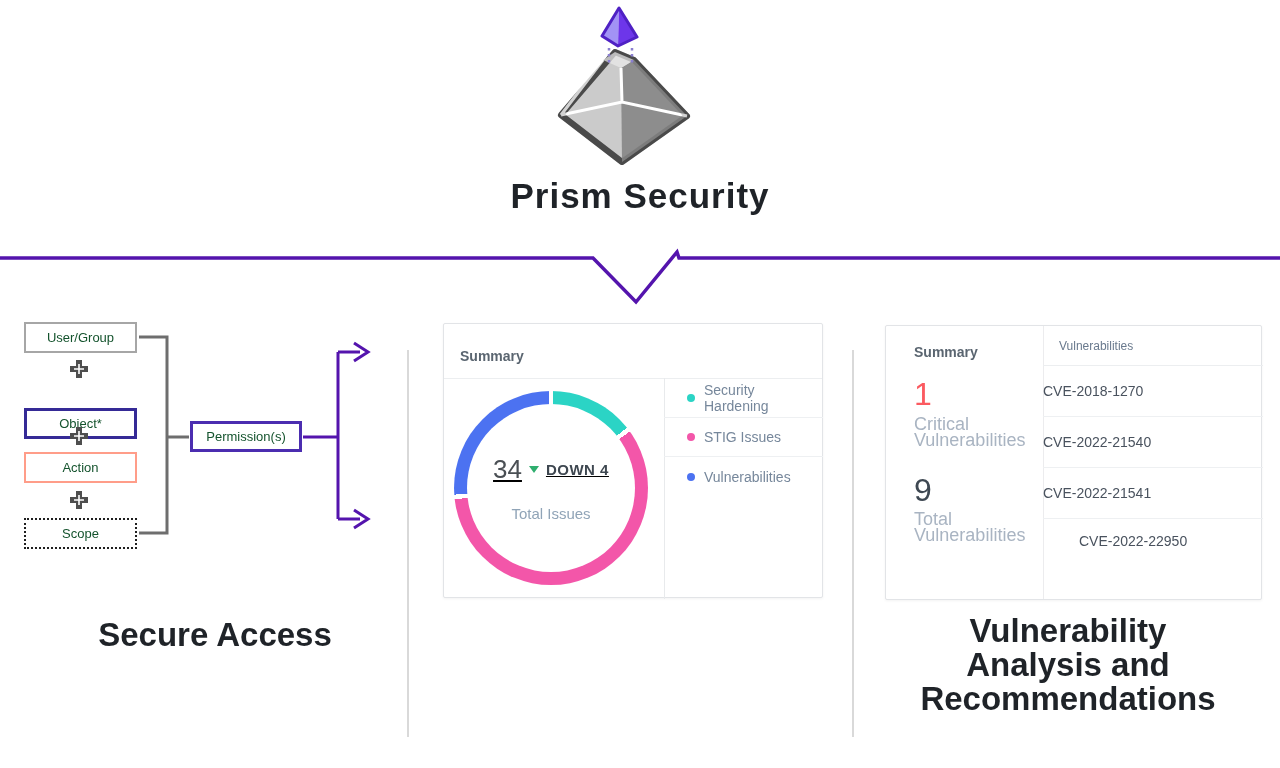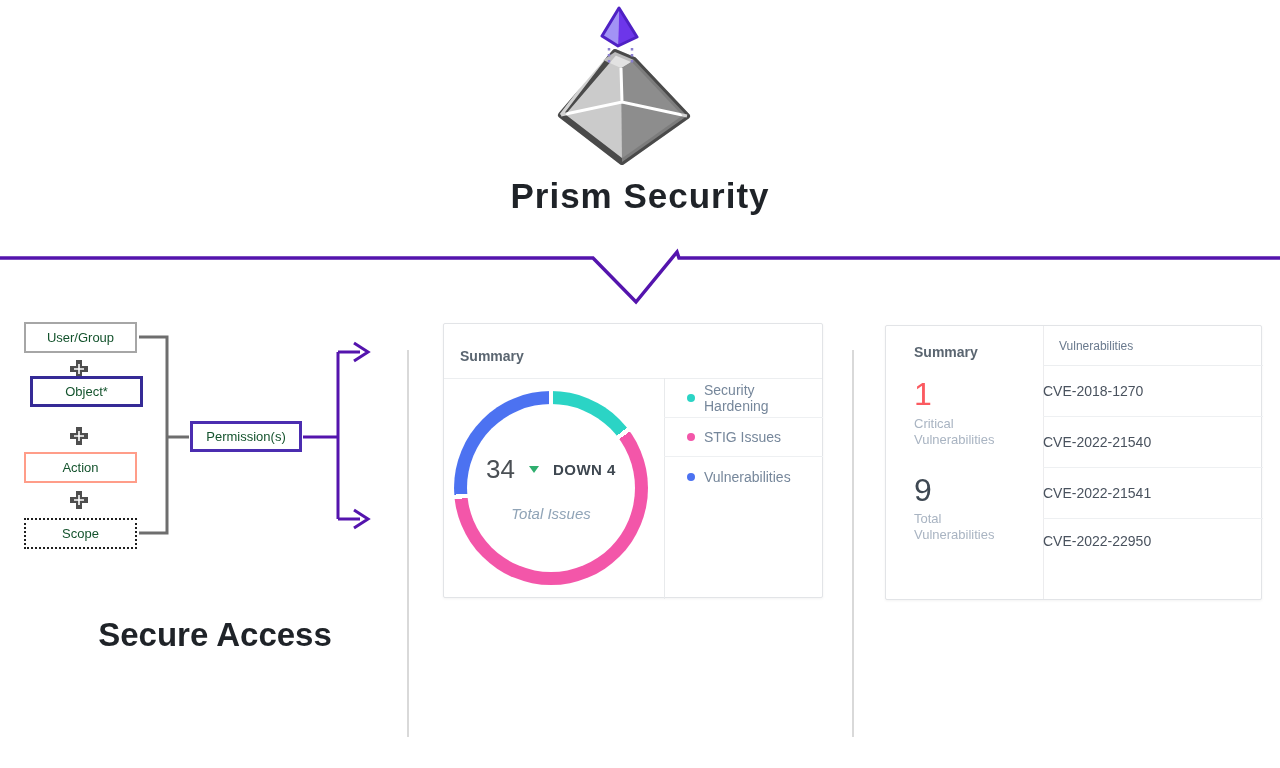--- a/index.html
+++ b/index.html
@@ -22,70 +22,70 @@
   .hdr-line{stroke:var(--accent-purple);stroke-width:3.5;fill:none;}
   .bracket{stroke:var(--bracket-gray);stroke-width:3;fill:none;}
   .flowline{stroke:var(--accent-purple);stroke-width:3;fill:none;}
 
   .v-divider{position:absolute;top:350px;width:2px;height:387px;background:var(--divider-gray);}
 
   
   .fbox{position:absolute;left:24px;width:113px;height:31px;background:#fff;
     display:flex;align-items:center;justify-content:center;font-size:13px;color:#14532d;}
   .fbox.user{top:322px;border:2px solid var(--box-gray);}
-  .fbox.object{top:376px;border:3px solid var(--indigo);margin-left:6px;}
+  .fbox.object{top:408px;border:3px solid var(--indigo);}
   .fbox.action{top:452px;border:2px solid var(--salmon);}
   .fbox.scope{top:518px;border:2px dotted var(--scope-dark);}
   .fbox.permission{left:190px;top:421px;width:112px;border:3px solid var(--permission-purple);}
   .plus{position:absolute;left:68px;width:22px;height:22px;}
   .plus.p1{top:358px;} .plus.p2{top:425px;} .plus.p3{top:489px;}
 
   
   .card{position:absolute;background:#fff;border:1px solid var(--card-border);
     border-radius:2px;box-shadow:0 1px 3px rgba(0,0,0,.05);}
   .card.mid{left:443px;top:323px;width:380px;height:275px;}
   .card.right{left:885px;top:325px;width:377px;height:275px;}
 
   .card-header{position:absolute;left:16px;top:24px;font-size:14px;font-weight:700;color:var(--header-text);}
   .card.mid .hr{position:absolute;left:0;top:54px;width:100%;height:1px;background:#eceef0;}
   .legend-sep{position:absolute;left:220px;top:54px;width:1px;height:221px;background:#e8eaec;}
 
   .donut-wrap{position:absolute;left:10px;top:67px;width:194px;height:194px;}
   .donut{position:absolute;inset:0;border-radius:50%;}
   .donut-hole{position:absolute;left:13px;top:13px;width:168px;height:168px;border-radius:50%;
     background:#fff;display:flex;flex-direction:column;align-items:center;justify-content:center;}
-  .donut-top{display:flex;align-items:center;gap:14px;}
+  .donut-top{display:flex;align-items:center;gap:7px;text-decoration:underline;}
   .big-num{font-size:26px;color:#4a4f54;}
   .tri-down{width:0;height:0;border-left:5px solid transparent;border-right:5px solid transparent;
     border-top:7px solid var(--trend-green);}
   .trend-txt{font-size:15px;font-weight:700;color:#3e4750;letter-spacing:.5px;}
-  .donut-sub{margin-top:20px;font-size:15px;color:var(--muted-blue);font-style:italic;}
+  .donut-sub{margin-top:20px;font-size:15px;color:var(--muted-blue);}
 
   .legend{position:absolute;left:220px;top:55px;width:159px;}
   .legend-item{height:39px;display:flex;align-items:center;gap:9px;padding-left:23px;
     border-bottom:1px solid #eef0f2;font-size:14px;color:var(--legend-text);}
   .legend-item:last-child{border-bottom:none;}
   .dot{width:8px;height:8px;border-radius:50%;flex:0 0 auto;}
 
   
   .rc-sep{position:absolute;left:157px;top:0;width:1px;height:100%;background:#ececee;}
   .rc-left{position:absolute;left:0;top:0;width:157px;height:100%;padding:18px 12px 0 28px;}
   .rc-summary{font-size:14px;font-weight:600;color:var(--header-text);}
   .stat{margin-top:18px;}
   .stat-value{font-size:32px;font-weight:400;line-height:1.05;}
   .stat-value.critical{color:var(--critical-red);}
   .stat-value.total{color:var(--stat-dark);}
-  .stat-label{margin-top:4px;font-size:13px;line-height:16px;color:var(--label-gray);}
+  .stat-label{margin-top:4px;font-size:18px;line-height:16px;color:var(--label-gray);}
   .stat+.stat{margin-top:26px;}
   .rc-right{position:absolute;left:157px;top:0;width:220px;height:100%;}
   .rc-th{height:40px;display:flex;align-items:center;padding-left:16px;font-size:12px;
     color:#6a7a8e;border-bottom:1px solid #eceef0;}
   .rc-row{height:51px;display:flex;align-items:center;padding-left:0;font-size:14px;
     color:var(--row-text);border-bottom:1px solid #eef0f2;}
-  .rc-row:last-child{border-bottom:none;height:43px;}
+  .rc-row:last-child{border-bottom:none;height:43px;margin-left:36px;}
 
   .caption{position:absolute;text-align:center;font-size:33px;font-weight:800;
     line-height:34px;color:var(--heading-dark);}
   .caption.c1{left:30px;top:618px;width:370px;}
   .caption.c2{left:428px;top:618px;width:410px;}
   .caption.c3{left:873px;top:614px;width:390px;}
 </style>
 </head>
 <body>
 
@@ -199,14 +199,19 @@
       <div class="rc-row">CVE-2018-1270</div>
       <div class="rc-row">CVE-2022-21540</div>
       <div class="rc-row">CVE-2022-21541</div>
       <div class="rc-row">CVE-2022-22950</div>
     </div>
   </div>
 
   <div class="caption c1">
     <span>Secure Access</span><br>
   </div>
+  <div class="caption c3">
+    <span>Vulnerability</span><br>
+    <span>Analysis and</span><br>
+    <span>Recommendations</span>
+  </div>
 
 </div>
 
 </body></html>

